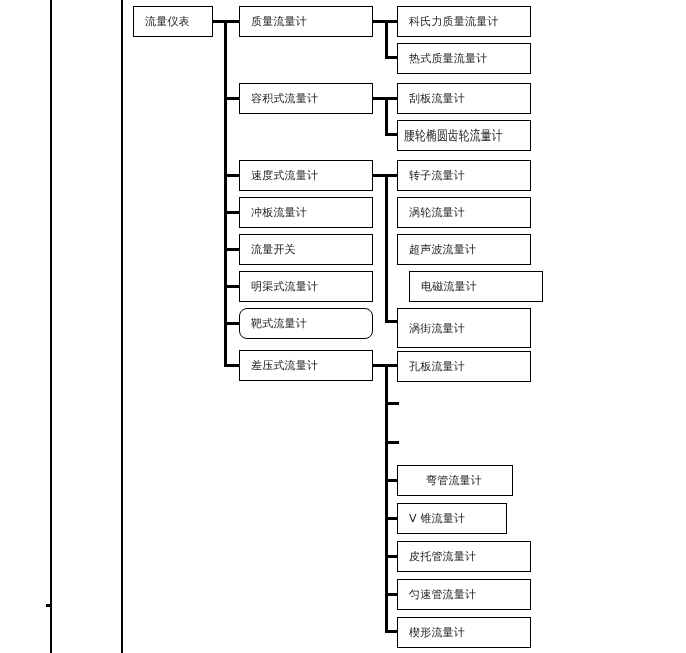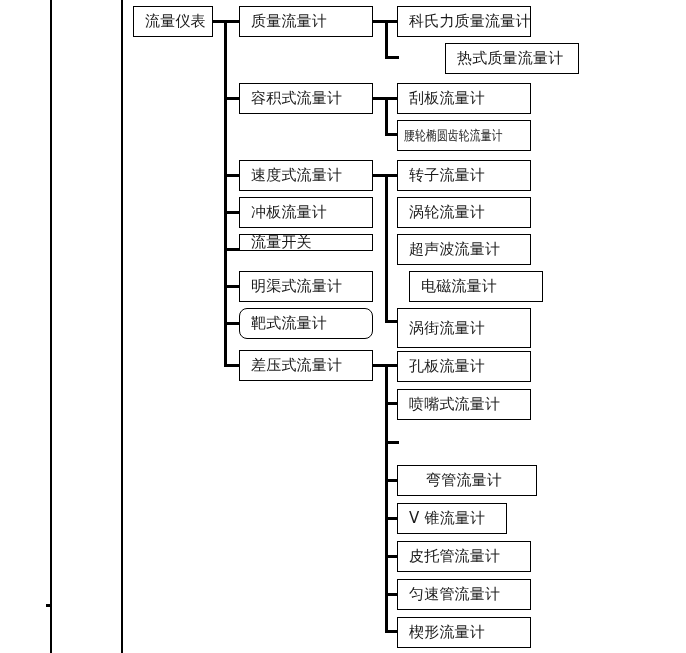--- a/index.html
+++ b/index.html
@@ -29,21 +29,21 @@
   }
   
   .node {
     position: absolute;
     box-sizing: border-box;
     border: 1px solid #000000;
     background: #ffffff;
     display: flex;
     align-items: center;
     color: #1a1a1a;
-    font-size: 15px;
+    font-size: 11px;
     line-height: 1;
     padding: 0 0 0 11px;
     white-space: nowrap;
     letter-spacing: 0.2px;
   }
   .node.squeeze {
     padding-left: 6px;
     font-size: 13.5px;
     transform-origin: left center;
   }
@@ -94,21 +94,21 @@
   <div class="node" style="left:239px; top:160px; width:134px; height:31px;">
     <span class="label">速度式流量计</span>
   </div>
 
   <div class="conn conn-h" style="left:224px; top:211px; width:16px;"></div>
   <div class="node" style="left:239px; top:197px; width:134px; height:31px;text-align:center;">
     <span class="label">冲板流量计</span>
   </div>
 
   <div class="conn conn-h" style="left:224px; top:248px; width:16px;"></div>
-  <div class="node" style="left:239px; top:234px; width:134px; height:17px;">
+  <div class="node" style="left:239px; top:234px; width:134px; height:31px;">
     <span class="label">流量开关</span>
   </div>
 
   <div class="conn conn-h" style="left:224px; top:285px; width:16px;"></div>
   <div class="node" style="left:239px; top:271px; width:134px; height:31px;">
     <span class="label">明渠式流量计</span>
   </div>
 
   <div class="conn conn-h" style="left:224px; top:322px; width:16px;"></div>
   <div class="node" style="left:239px; top:308px; width:134px; height:31px;border-radius:8px;">
@@ -122,21 +122,21 @@
 
   <div class="conn conn-h" style="left:373px; top:20px; width:14px;"></div>
   <div class="conn conn-v" style="left:385px; top:20px; height:38px;"></div>
 
   <div class="conn conn-h" style="left:385px; top:20px; width:14px;"></div>
   <div class="node" style="left:397px; top:6px; width:134px; height:31px;">
     <span class="label">科氏力质量流量计</span>
   </div>
 
   <div class="conn conn-h" style="left:385px; top:56px; width:14px;"></div>
-  <div class="node" style="left:397px; top:43px; width:134px; height:31px;margin-left:48px;">
+  <div class="node" style="left:397px; top:43px; width:134px; height:31px;">
     <span class="label">热式质量流量计</span>
   </div>
 
   <div class="conn conn-h" style="left:373px; top:97px; width:14px;"></div>
   <div class="conn conn-v" style="left:385px; top:97px; height:38px;"></div>
 
   <div class="conn conn-h" style="left:385px; top:97px; width:14px;"></div>
   <div class="node" style="left:397px; top:83px; width:134px; height:31px;">
     <span class="label">刮板流量计</span>
   </div>
@@ -173,28 +173,25 @@
 
   <div class="conn conn-h" style="left:373px; top:364px; width:14px;"></div>
   <div class="conn conn-v" style="left:385px; top:364px; height:268px;"></div>
 
   <div class="conn conn-h" style="left:385px; top:364px; width:14px;"></div>
   <div class="node" style="left:397px; top:351px; width:134px; height:31px;">
     <span class="label">孔板流量计</span>
   </div>
 
   <div class="conn conn-h" style="left:385px; top:402px; width:14px;"></div>
-  <div class="node" style="left:397px; top:389px; width:134px; height:31px;">
-    <span class="label">喷嘴式流量计</span>
-  </div>
 
   <div class="conn conn-h" style="left:385px; top:441px; width:14px;"></div>
 
   <div class="conn conn-h" style="left:385px; top:479px; width:14px;"></div>
-  <div class="node" style="left:397px; top:465px; width:140px; height:31px;padding-left:28px;">
+  <div class="node" style="left:397px; top:465px; width:116px; height:31px;padding-left:28px;">
     <span class="label">弯管流量计</span>
   </div>
 
   <div class="conn conn-h" style="left:385px; top:517px; width:14px;"></div>
   <div class="node" style="left:397px; top:503px; width:110px; height:31px;">
     <span class="label">V 锥流量计</span>
   </div>
 
   <div class="conn conn-h" style="left:385px; top:555px; width:14px;"></div>
   <div class="node" style="left:397px; top:541px; width:134px; height:31px;">

